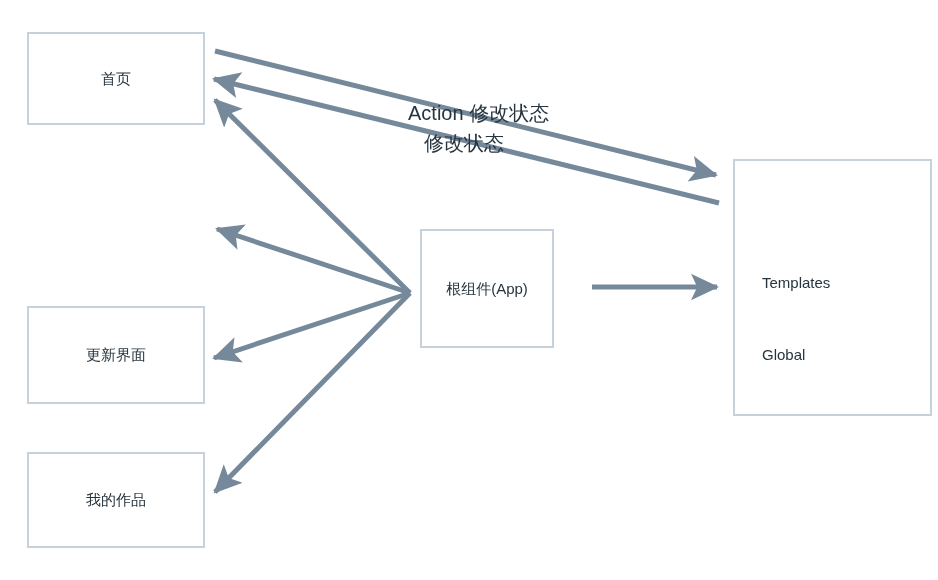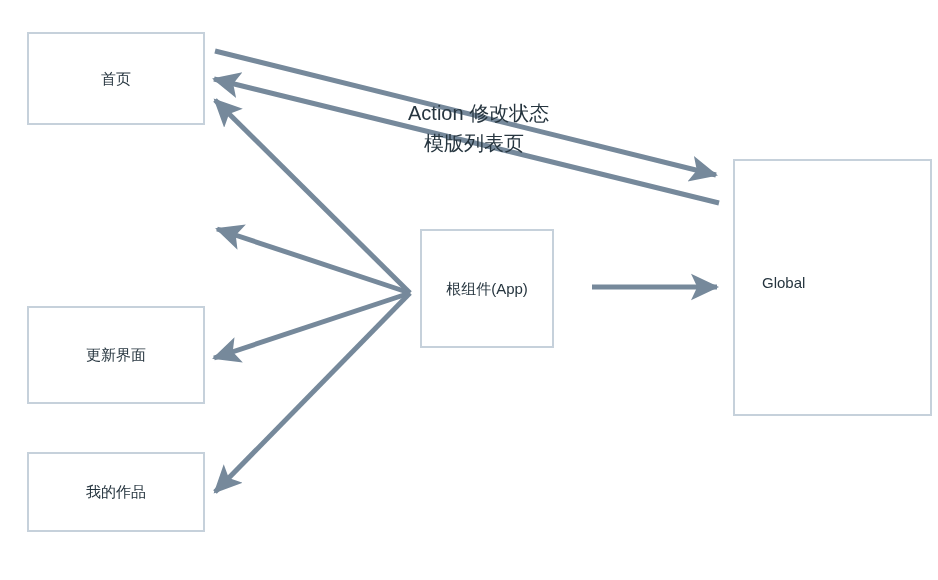--- a/index.html
+++ b/index.html
@@ -59,21 +59,21 @@
     color: #26353f;
     font-size: 20px;
     line-height: 18px;
     white-space: pre;
     background: transparent;
   }
   
   #node-home      { left: 27px;  top: 32px;  width: 178px; height: 93px; }
   #node-editor    { left: 27px;  top: 176px; width: 178px; height: 100px; }
   #node-templates { left: 27px;  top: 306px; width: 178px; height: 98px; }
-  #node-works     { left: 27px;  top: 452px; width: 178px; height: 80px; text-align: center; }
+  #node-works     { left: 27px;  top: 452px; width: 178px; height: 96px; text-align: center; }
   #node-app       { left: 420px; top: 229px; width: 134px; height: 119px; }
   #node-store     { left: 733px; top: 159px; width: 199px; height: 257px; }
   #label-action   { left: 408px; top: 104px; }
   #label-update   { left: 424px; top: 134px; }
 </style>
 </head>
 <body>
 
 <div id="canvas">
 
@@ -111,21 +111,22 @@
   <div class="node" id="node-works">
     <span>我的作品</span>
   </div>
 
   <div class="node" id="node-app">
     <span>根组件(App)</span>
   </div>
 
   <div class="node store-node" id="node-store">
     <div class="store-list">
+      <span class="store-line">Templates</span>
       <span class="store-line">Global</span>
       
     </div>
   </div>
 
   <div class="edge-label" id="label-action">Action 修改状态</div>
-  <div class="edge-label" id="label-update">模版列表页</div>
+  <div class="edge-label" id="label-update">修改状态</div>
 
 </div>
 
 </body></html>

